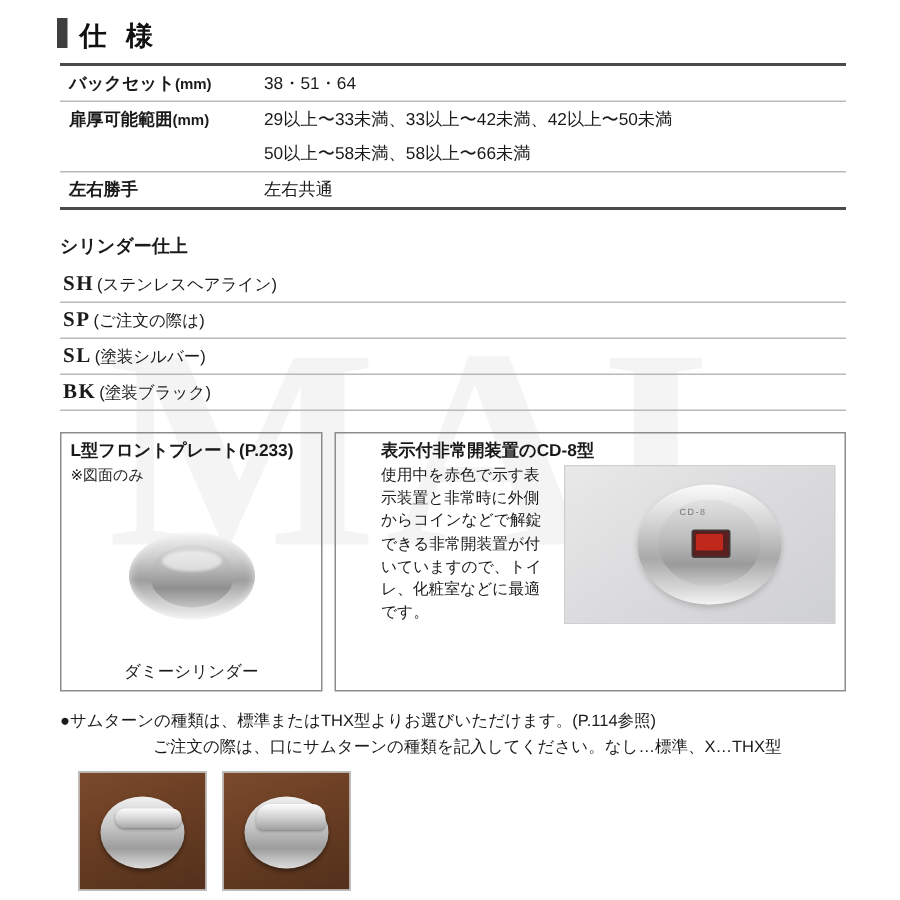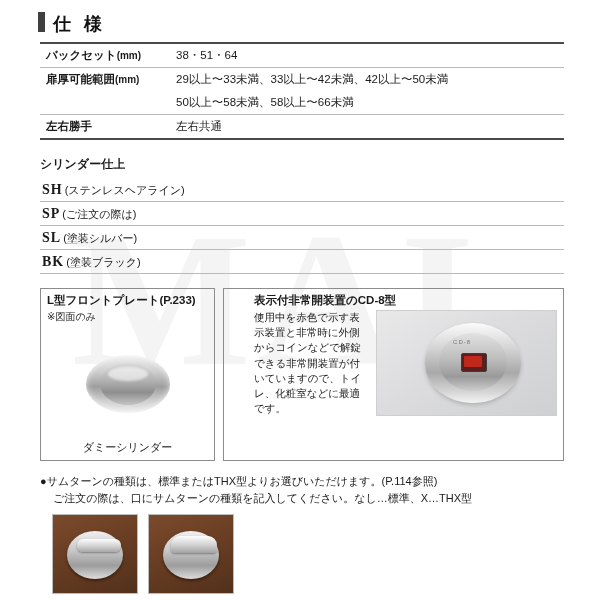--- a/index.html
+++ b/index.html
@@ -201,21 +201,21 @@
     font-size:6px;color:#777;letter-spacing:1px;
   }
 
   
   .notes{
     margin:12px 0 0 2px;
     width:530px;
     font-size:11px;
     line-height:1.55;
   }
-  .notes .l2{padding-left:13px;}
+  .notes .l2{padding-left:13px;text-align:center;}
 
   
   .turn-row{
     display:flex;
     margin:7px 0 0 14px;
   }
   .turn-item{margin-right:10px;}
   .turn-photo{
     width:84px;height:78px;
     border:1px solid #bdbdbd;

